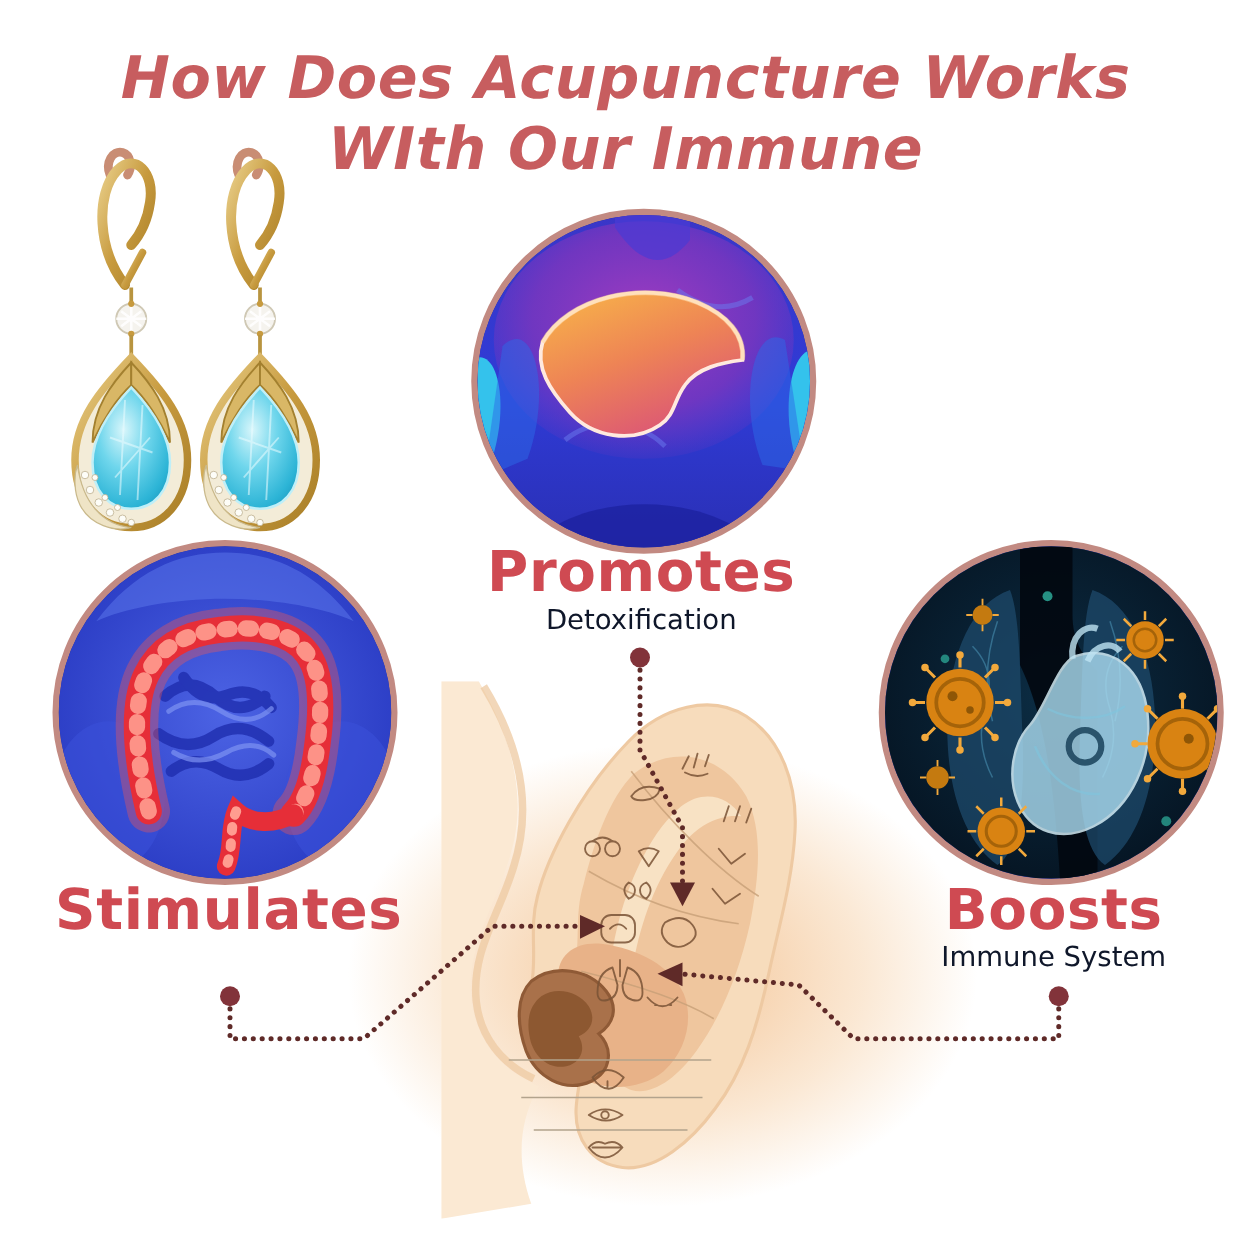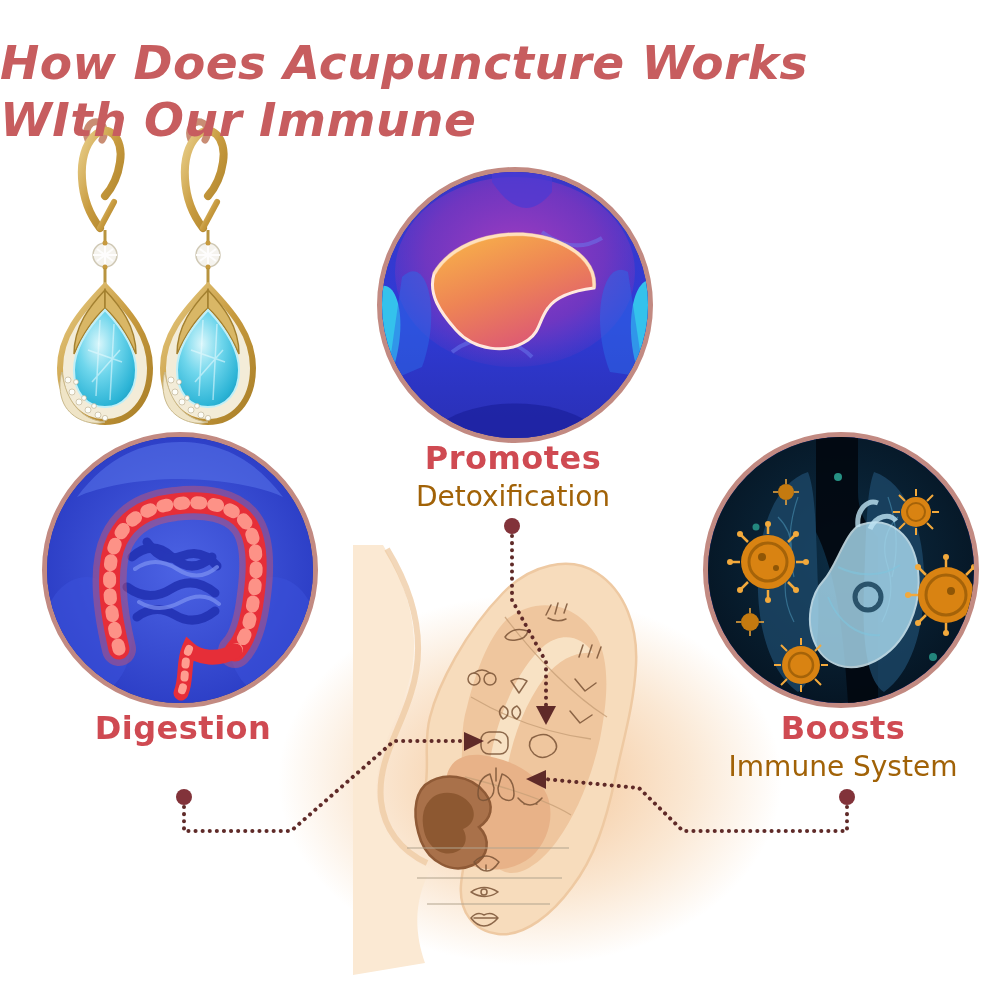--- a/index.html
+++ b/index.html
@@ -8,36 +8,36 @@
     font-family:"DejaVu Sans","Liberation Sans",sans-serif;
   }
   .abs{position:absolute;}
   
   .glow{
     left:150px;top:455px;width:760px;height:560px;z-index:1;
     background:
       radial-gradient(ellipse 46% 46% at 50% 58%, rgba(243,192,142,0.95) 0%, rgba(247,213,176,0.55) 46%, rgba(255,255,255,0) 72%);
   }
   .title{
-    left:0;right:0;top:34px;z-index:4;text-align:left;
+    left:0;right:0;top:34px;z-index:4;text-align:center;
     font-style:italic;font-weight:bold;color:#c75d5f;
     font-size:47px;line-height:57px;letter-spacing:0.5px;
   }
   .circle{
     position:absolute;width:266px;height:266px;border-radius:50%;
     border:5px solid #c28a82;overflow:hidden;z-index:3;background:#1b2fa8;
     box-sizing:content-box;
   }
   .circle svg{display:block;}
   .c-liver{left:377px;top:167px;}
   .c-colon{left:42px;top:432px;}
   .c-immune{left:703px;top:432px;}
   .feature{position:absolute;z-index:4;text-align:center;}
-  .feature .hl{font-weight:bold;font-size:32px;line-height:40px;color:#cf4a52;letter-spacing:0.5px;}
-  .feature .sub{font-size:28px;line-height:38px;color:#a16207;}
+  .feature .hl{font-weight:bold;font-size:45px;line-height:40px;color:#cf4a52;letter-spacing:0.5px;}
+  .feature .sub{font-size:22px;line-height:38px;color:#0f172a;}
   .f-detox{left:313px;top:438px;width:400px;}
   .f-digestion{left:23px;top:708px;width:320px;}
   .f-immune{left:683px;top:708px;width:320px;}
   .earrings{left:48px;top:110px;z-index:3;}
   .ear{left:353px;top:545px;z-index:2;}
   .connectors{left:0;top:0;z-index:5;pointer-events:none;}
 </style>
 </head>
 <body>
 
@@ -277,21 +277,21 @@
         <circle cx="225" cy="220" r="4" fill="#2fb3a0" opacity="0.7"></circle>
     </g>
   </svg>
 </div>
 
 <div class="feature f-detox">
   <div class="hl">Promotes</div>
   <div class="sub">Detoxification</div>
 </div>
 <div class="feature f-digestion">
-  <div class="hl">Digestion</div>
+  <div class="hl">Stimulates</div>
 </div>
 <div class="feature f-immune">
   <div class="hl">Boosts</div>
   <div class="sub">Immune System</div>
 </div>
 
 <svg class="abs ear" width="320" height="430" viewBox="0 0 320 430">
 
   <path d="M 30 0 C 56 45 70 92 55 140 C 43 180 20 212 24 254 C 27 287 48 312 78 324 C 62 352 60 384 72 418 L 0 430 L 0 0 Z" fill="#fbe9d3"></path>
   <path d="M 34 4 C 62 50 74 98 58 148 C 46 188 24 216 28 256 C 31 284 48 306 74 318" stroke="#eec9a2" stroke-width="6" fill="none" opacity="0.75"></path>

